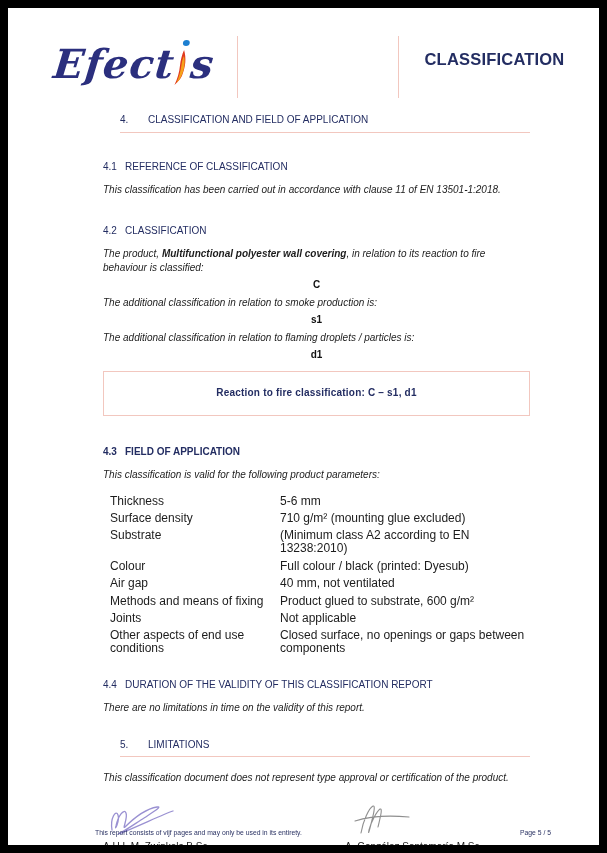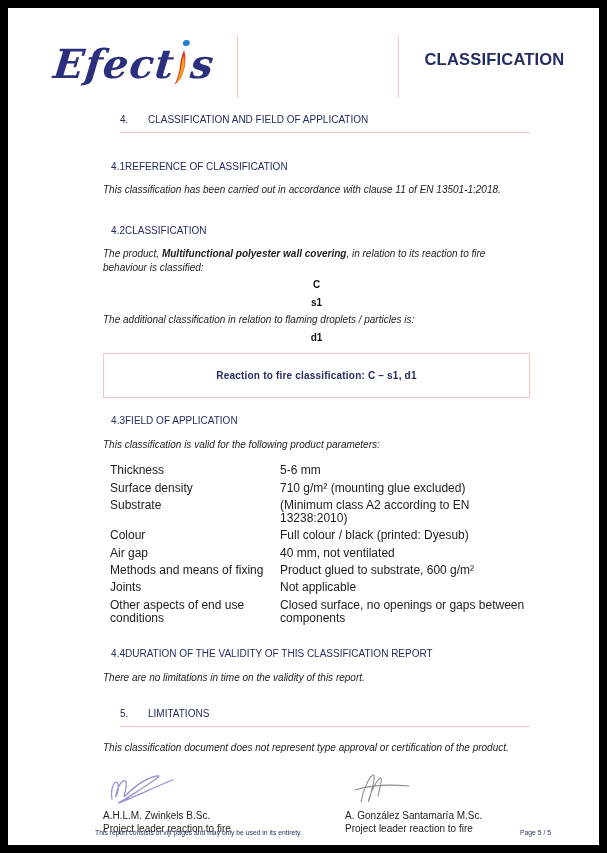--- a/index.html
+++ b/index.html
@@ -51,21 +51,21 @@
     margin-left: 17px;
     margin-bottom: 0;
     color: #232d62;
     border-bottom: 1px solid #f2c7bf;
     padding-bottom: 5px;
     font-size: 10px;
   }
   .sec-heading .num { display: inline-block; width: 28px; }
 
   .sub-heading { color: #232d62; font-size: 10px; }
-  .sub-heading .num { display: inline-block; width: 22px; text-align: right; }
+  .sub-heading .num { display: inline-block; width: 22px; }
 
   .para { color: #1c1c1c; font-style: italic; }
   .center-class { text-align: center; font-weight: bold; color: #111; }
 
   .class-box {
     border: 1px solid #f2c7bf;
     height: 45px;
     display: flex; align-items: center; justify-content: center;
     color: #232d62; font-weight: bold; font-size: 10px;
     letter-spacing: 0.2px;
@@ -123,27 +123,28 @@
     <div class="sub-heading mt-b">
       <span class="num">4.1</span><span>REFERENCE OF CLASSIFICATION</span>
     </div>
     <div class="para mt-c">This classification has been carried out in accordance with clause 11 of EN 13501-1:2018.</div>
 
     <div class="sub-heading mt-b">
       <span class="num">4.2</span><span>CLASSIFICATION</span>
     </div>
     <div class="para mt-c"><span>The product, </span><b>Multifunctional polyester wall covering</b><span>, in relation to its reaction to fire behaviour is classified:</span></div>
     <div class="center-class mt-d">C</div>
+    <div class="para mt-d">The additional classification in relation to smoke production is:</div>
     <div class="center-class mt-d">s1</div>
     <div class="para mt-d">The additional classification in relation to flaming droplets / particles is:</div>
     <div class="center-class mt-d">d1</div>
 
     <div class="class-box" style="margin-top: 9px;">Reaction to fire classification: C – s1, d1</div>
 
-    <div class="sub-heading" style="margin-top: 16px;">
+    <div class="sub-heading" style="margin-top: 29px; font-weight: bold;">
       <span class="num">4.3</span><span>FIELD OF APPLICATION</span>
     </div>
     <div class="para mt-c">This classification is valid for the following product parameters:</div>
 
     <div class="param-table" style="margin-top: 11px;">
       <div class="param-row">
         <div class="param-cell label">Thickness</div>
         <div class="param-cell">5-6 mm</div>
       </div>
       <div class="param-row">

